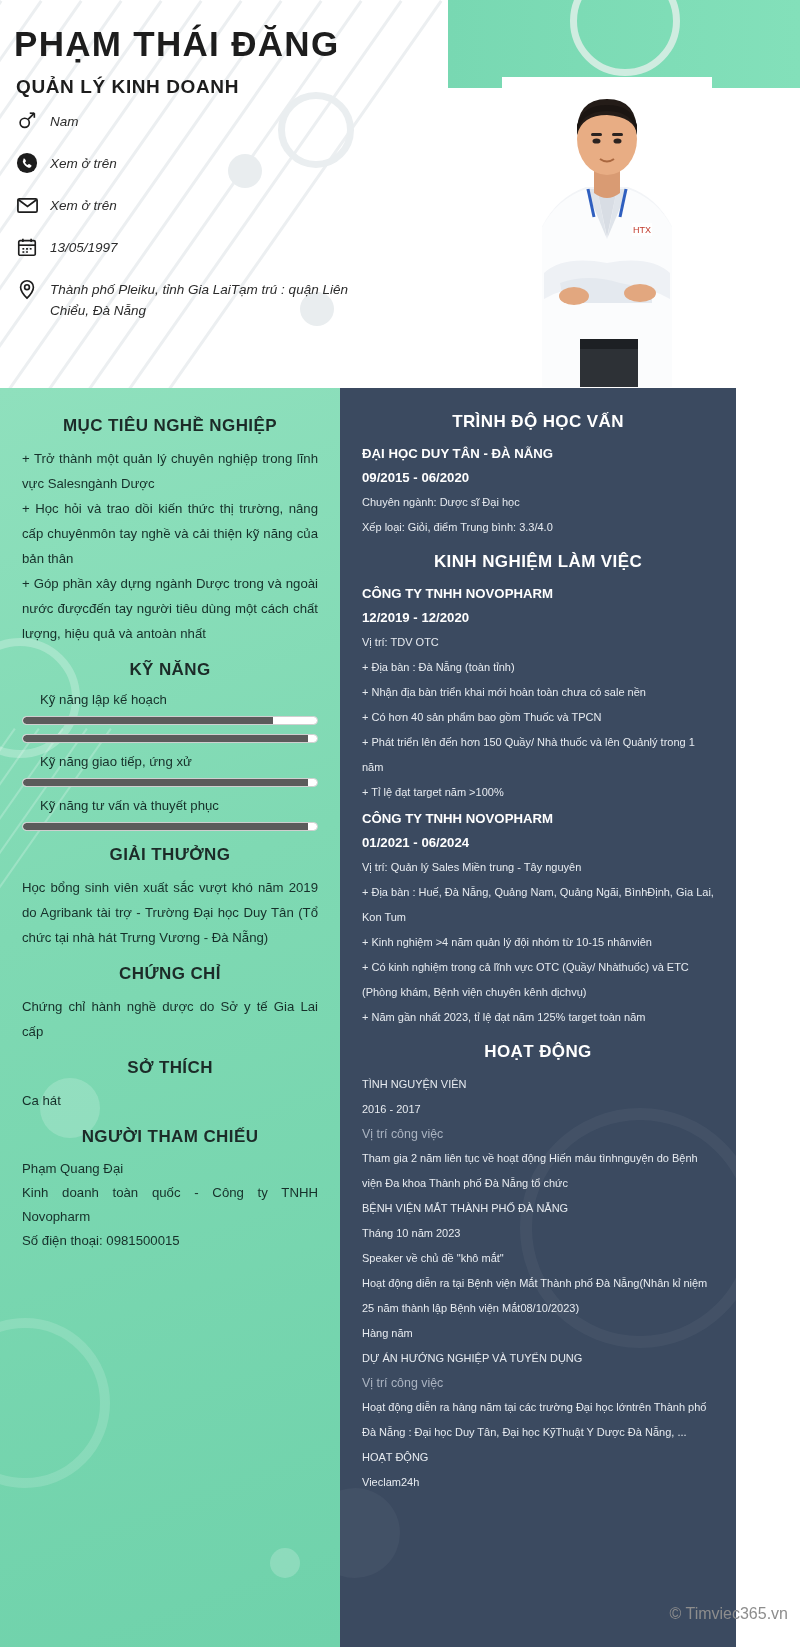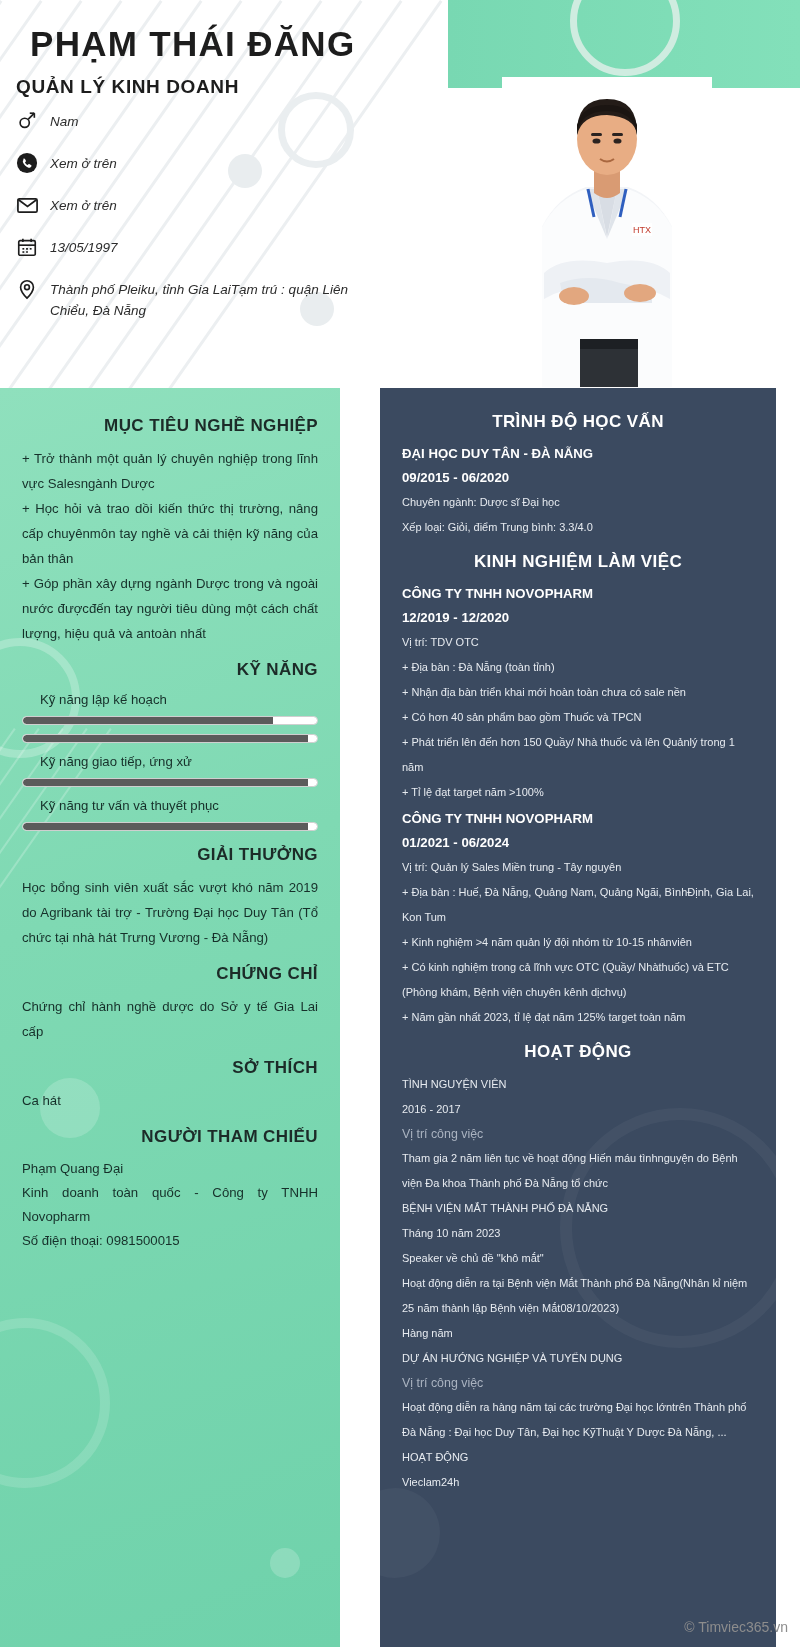--- a/index.html
+++ b/index.html
@@ -57,21 +57,21 @@
     border-radius: 50%;
     border: 7px solid #eaeef0;
   }
   .ring-a.r1 { top: -34px; right: 120px; width: 110px; height: 110px; border-color: #cfece0;}
   .ring-a.r2 { top: 92px; left: 278px; width: 76px; height: 76px; }
   .ring-a.r3 { top: 154px; left: 228px; width: 34px; height: 34px; background:#e9edef; border:none;}
   .ring-a.r4 { top: 292px; left: 300px; width: 34px; height: 34px; background:#e9edef; border:none;}
 
   .name {
     position: absolute;
-    top: 24px; left: 30px;
+    top: 24px; left: 14px;
     font-size: 35px;
     font-weight: bold;
     letter-spacing: 1.3px;
     color: #1d1d1d;
     z-index: 3;
   }
   .jobtitle {
     position: absolute;
     top: 76px; left: 16px;
     font-size: 19px;
@@ -141,29 +141,28 @@
     position:absolute; width:2px; height:360px; background:#ffffff; transform:rotate(35deg); transform-origin: top left;
   }
 
   .right {
     width: 396px;
     background: #3b4a60;
     color: #e9edf2;
     position: relative;
     overflow: hidden;
     padding: 12px 22px 10px 22px;
-    margin-left: 40px;
   }
   .right-deco { position:absolute; border-radius:50%; }
   .rd1 { width:240px; height:240px; border:12px solid rgba(255,255,255,.045); top:720px; left:180px;}
   .rd2 { width:90px; height:90px; background: rgba(255,255,255,.04); top:1100px; left:-30px;}
   .rd3 { width:36px; height:36px; background: rgba(255,255,255,.05); top:460px; left:430px;}
 
   .sec-title-l {
-    text-align: right;
+    text-align: center;
     font-size: 17px;
     font-weight: bold;
     color: #1c2b28;
     letter-spacing: .4px;
     margin: 14px 0 10px 0;
     position: relative;
     z-index: 2;
   }
   .sec-title-r {
     text-align: center;
@@ -228,22 +227,22 @@
     height: 100%;
     background: #5b5b5b;
     border-radius: 6px 0 0 6px;
   }
 
   .ref-line { font-size: 13.2px; line-height: 24px; color:#16302a; position:relative; z-index:2;}
   .ref-just { text-align: justify; }
   .credit {
     position: absolute;
     right: 12px;
-    bottom: 12px;
-    font-size: 14px;
+    bottom: 24px;
+    font-size: 16px;
     color: #8d8d8d;
     z-index: 9;
   }
   .tight { margin-top: 2px; }
 </style>
 </head>
 <body>
 
 <div class="cv">
 

